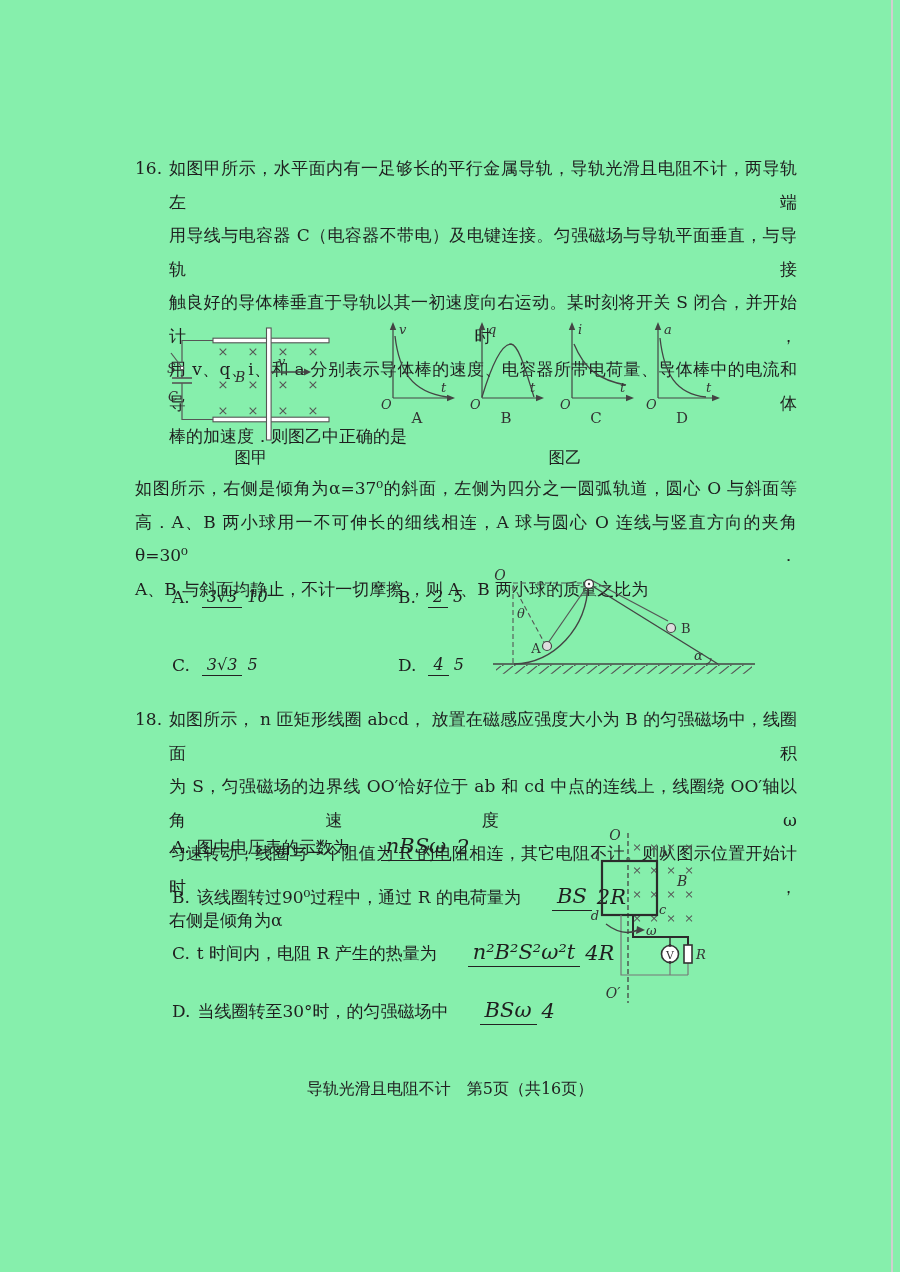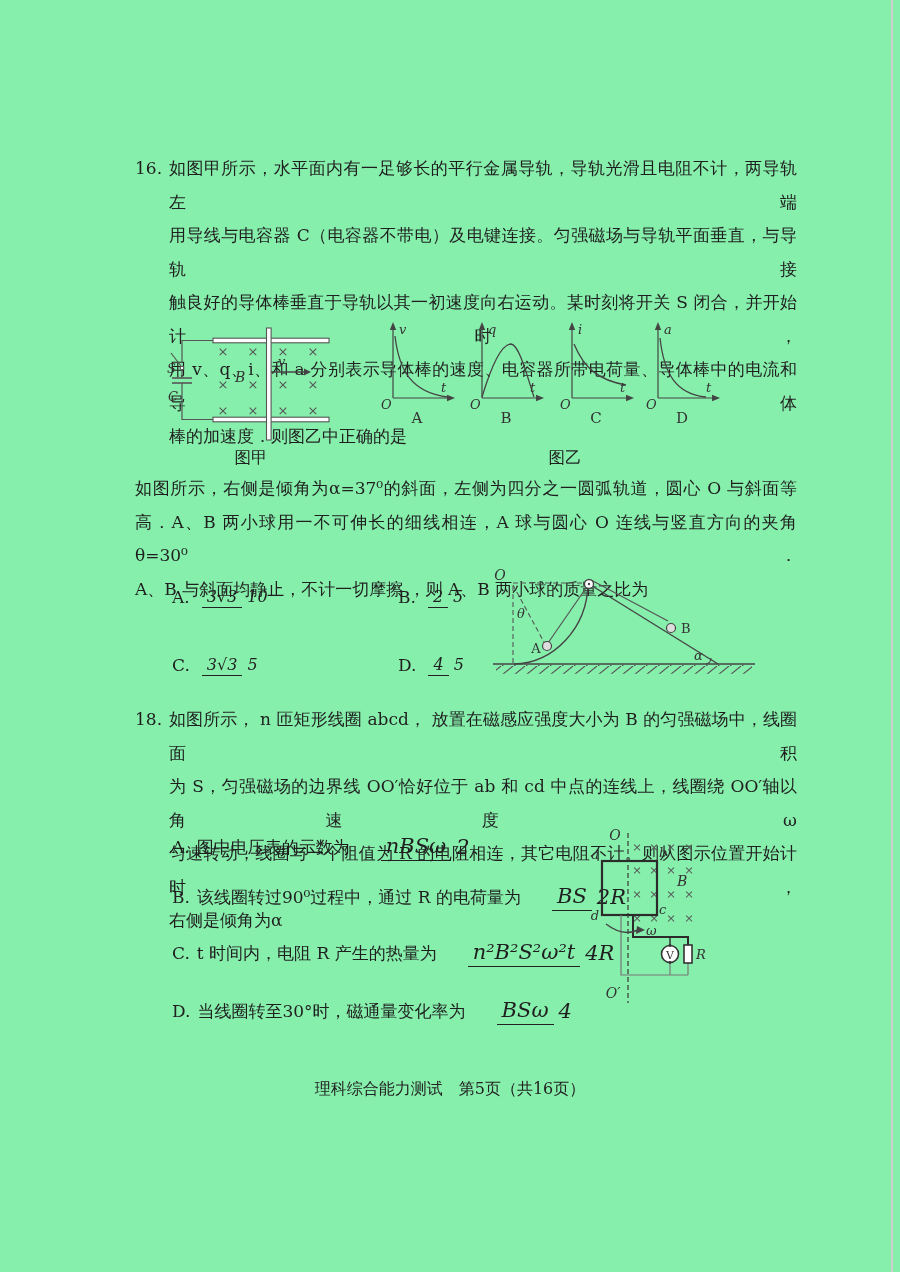--- a/index.html
+++ b/index.html
@@ -250,21 +250,21 @@
   <div class="opt18" style="top:928px;">
     <span class="optletter">C.</span>
     <span>t 时间内，电阻 R 产生的热量为</span>
     <span class="frac">
       <span class="num">n²B²S²ω²t</span>
       <span class="den">4R</span>
     </span>
   </div>
   <div class="opt18" style="top:986px;">
     <span class="optletter">D.</span>
-    <span>当线圈转至30°时，磁通量变化率为</span>
+    <span>当线圈转至30°时，的匀强磁场中</span>
     <span class="frac">
       <span class="num">BSω</span>
       <span class="den">4</span>
     </span>
   </div>
 
   <svg style="left:575px;top:823px;" width="205" height="200" viewBox="0 0 205 200">
 
     <line x1="53" y1="10" x2="53" y2="180" stroke="#444" stroke-width="1.3" stroke-dasharray="5 3"></line>
 
@@ -309,14 +309,14 @@
 
     <text class="it" x="40" y="17" font-size="14" text-anchor="middle">O</text>
     <text class="it" x="38" y="175" font-size="14" text-anchor="middle">O′</text>
     <text class="it" x="24" y="36" font-size="13" text-anchor="end">a</text>
     <text class="it" x="84" y="34" font-size="13">b</text>
     <text class="it" x="24" y="97" font-size="13" text-anchor="end">d</text>
     <text class="it" x="84" y="91" font-size="13">c</text>
     <text class="it" x="102" y="63" font-size="14">B</text>
   </svg>
 
-  <div class="footer">理科综合能力测试　第5页（共16页）</div>
+  <div class="footer">导轨光滑且电阻不计　第5页（共16页）</div>
 </div>
 
 </body></html>

